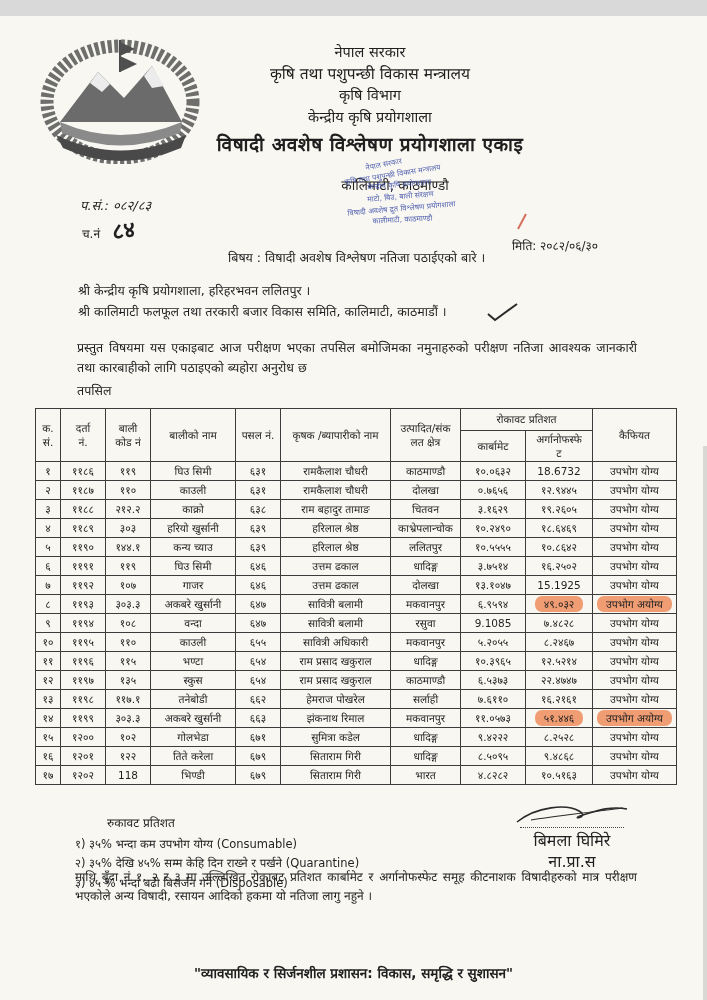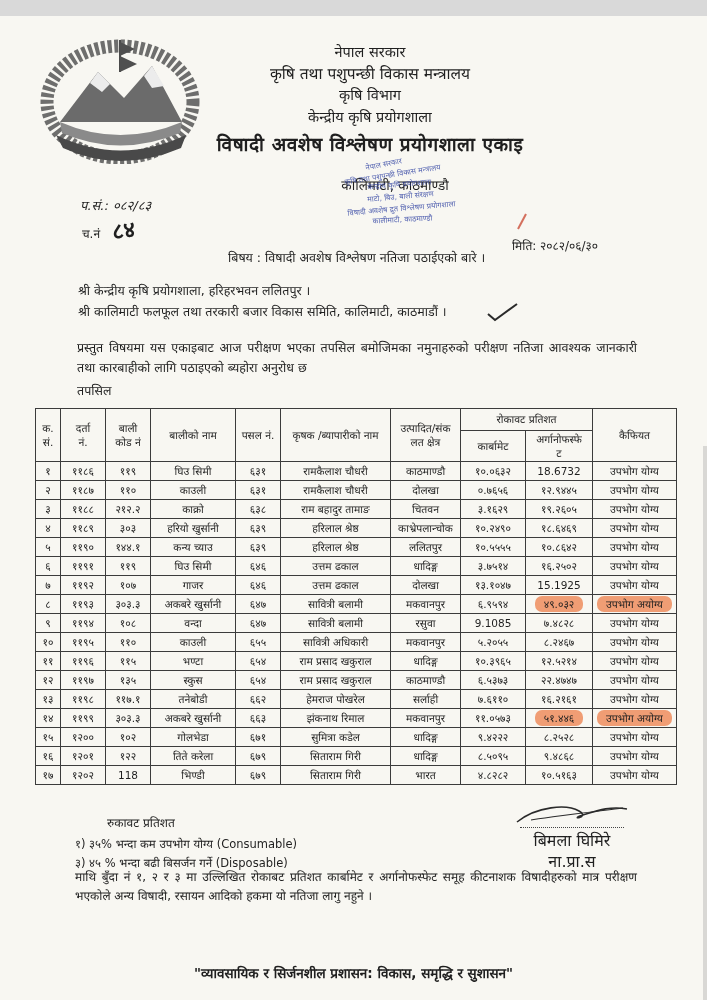--- a/index.html
+++ b/index.html
@@ -365,20 +365,21 @@
           <td>४.८२८२</td>
           <td>१०.५१६३</td>
           <td>उपभोग योग्य</td>
         </tr>
       </tbody>
   </table>
 
   <div class="legend">
     <div class="legend-title">रुकावट प्रतिशत</div>
   <div class="legend-item">१) ३५% भन्दा कम उपभोग योग्य (Consumable)</div>
+      <div class="legend-item">२) ३५% देखि ४५% सम्म केहि दिन राख्ने र पर्खने (Quarantine)</div>
       <div class="legend-item">३) ४५ % भन्दा बढी बिसर्जन गर्ने (Disposable)</div>
     </div>
 
   <div class="signature">
     <svg width="130" height="28" viewBox="0 0 130 28">
       <path d="M10 20 C 30 4, 60 2, 72 9 S 60 18, 76 13 S 104 4, 120 7" fill="none" stroke="#2b2b2b" stroke-width="1.6"></path>
       <path d="M24 18 c 10 -2 60 -8 92 -12" fill="none" stroke="#2b2b2b" stroke-width="1.1"></path>
     </svg>
     <div class="sig-dots"></div>
     <div>बिमला घिमिरे</div>

